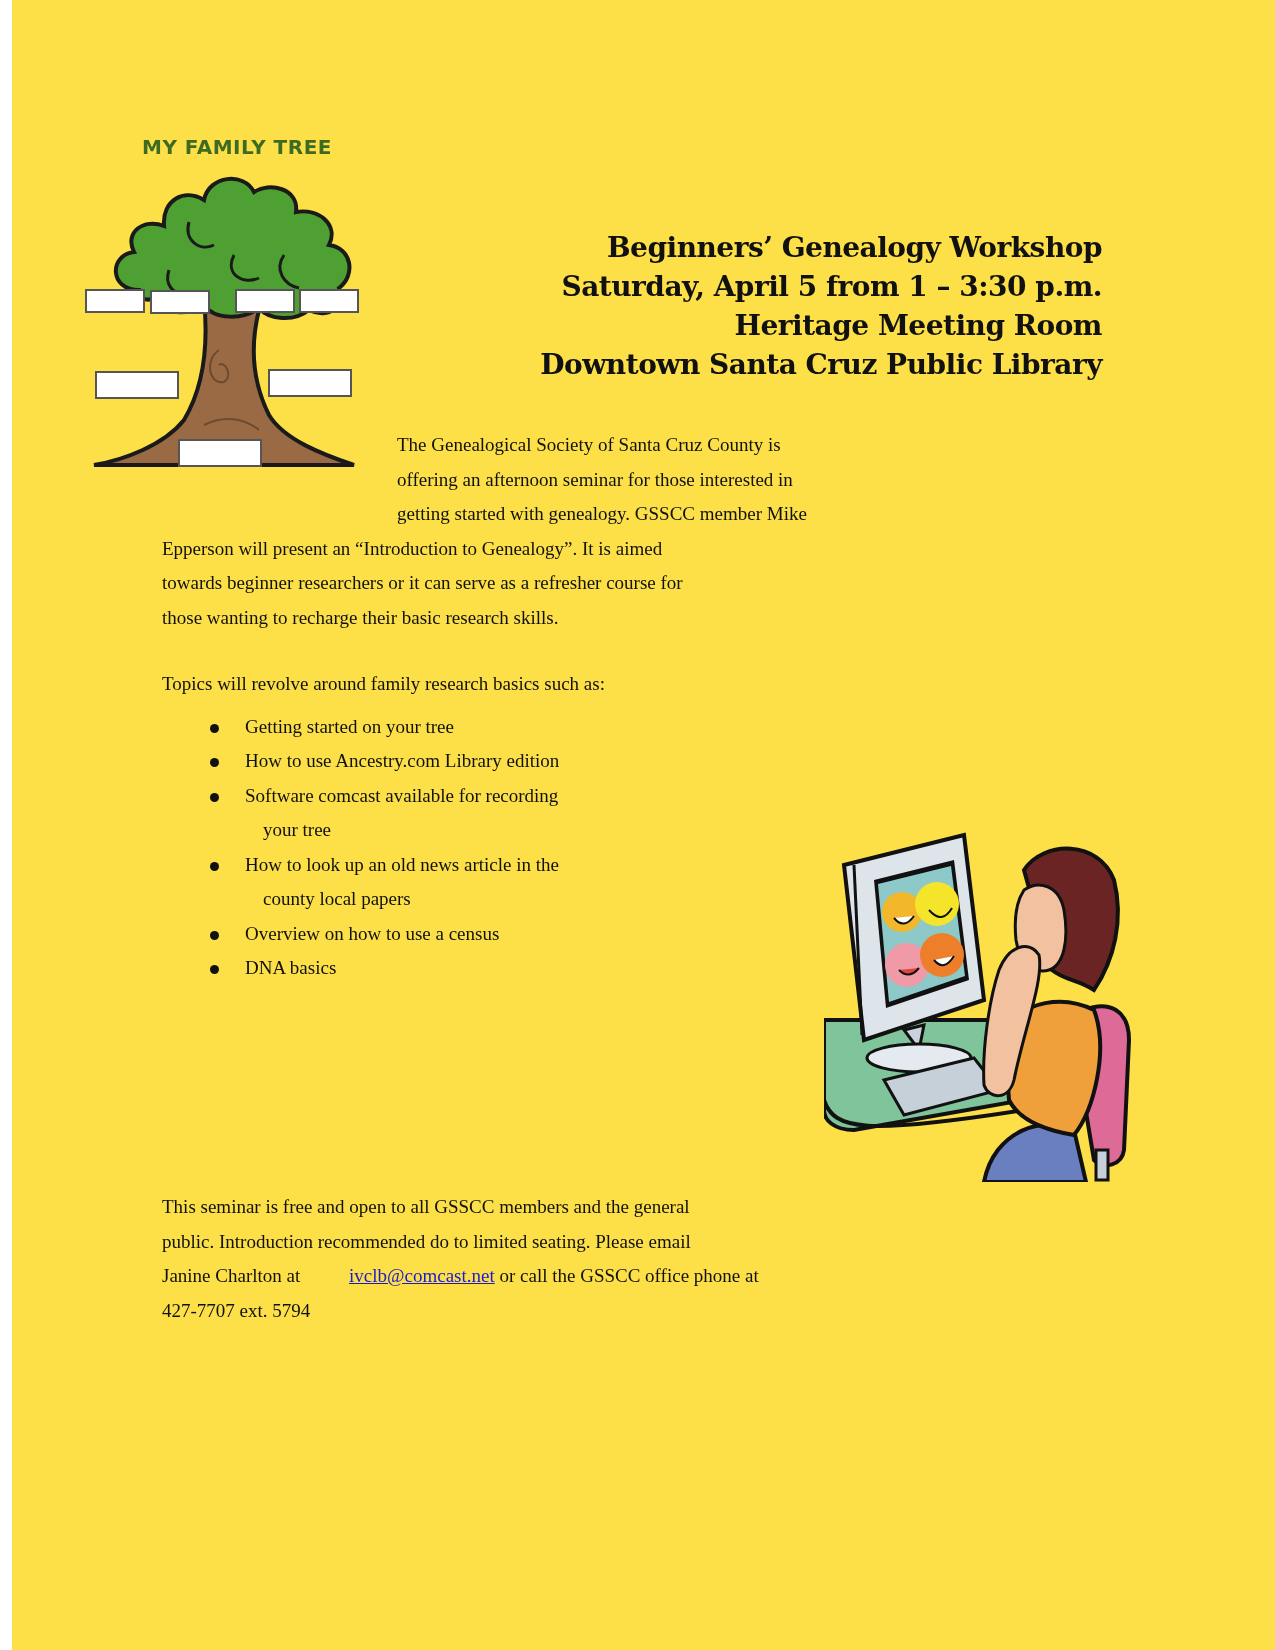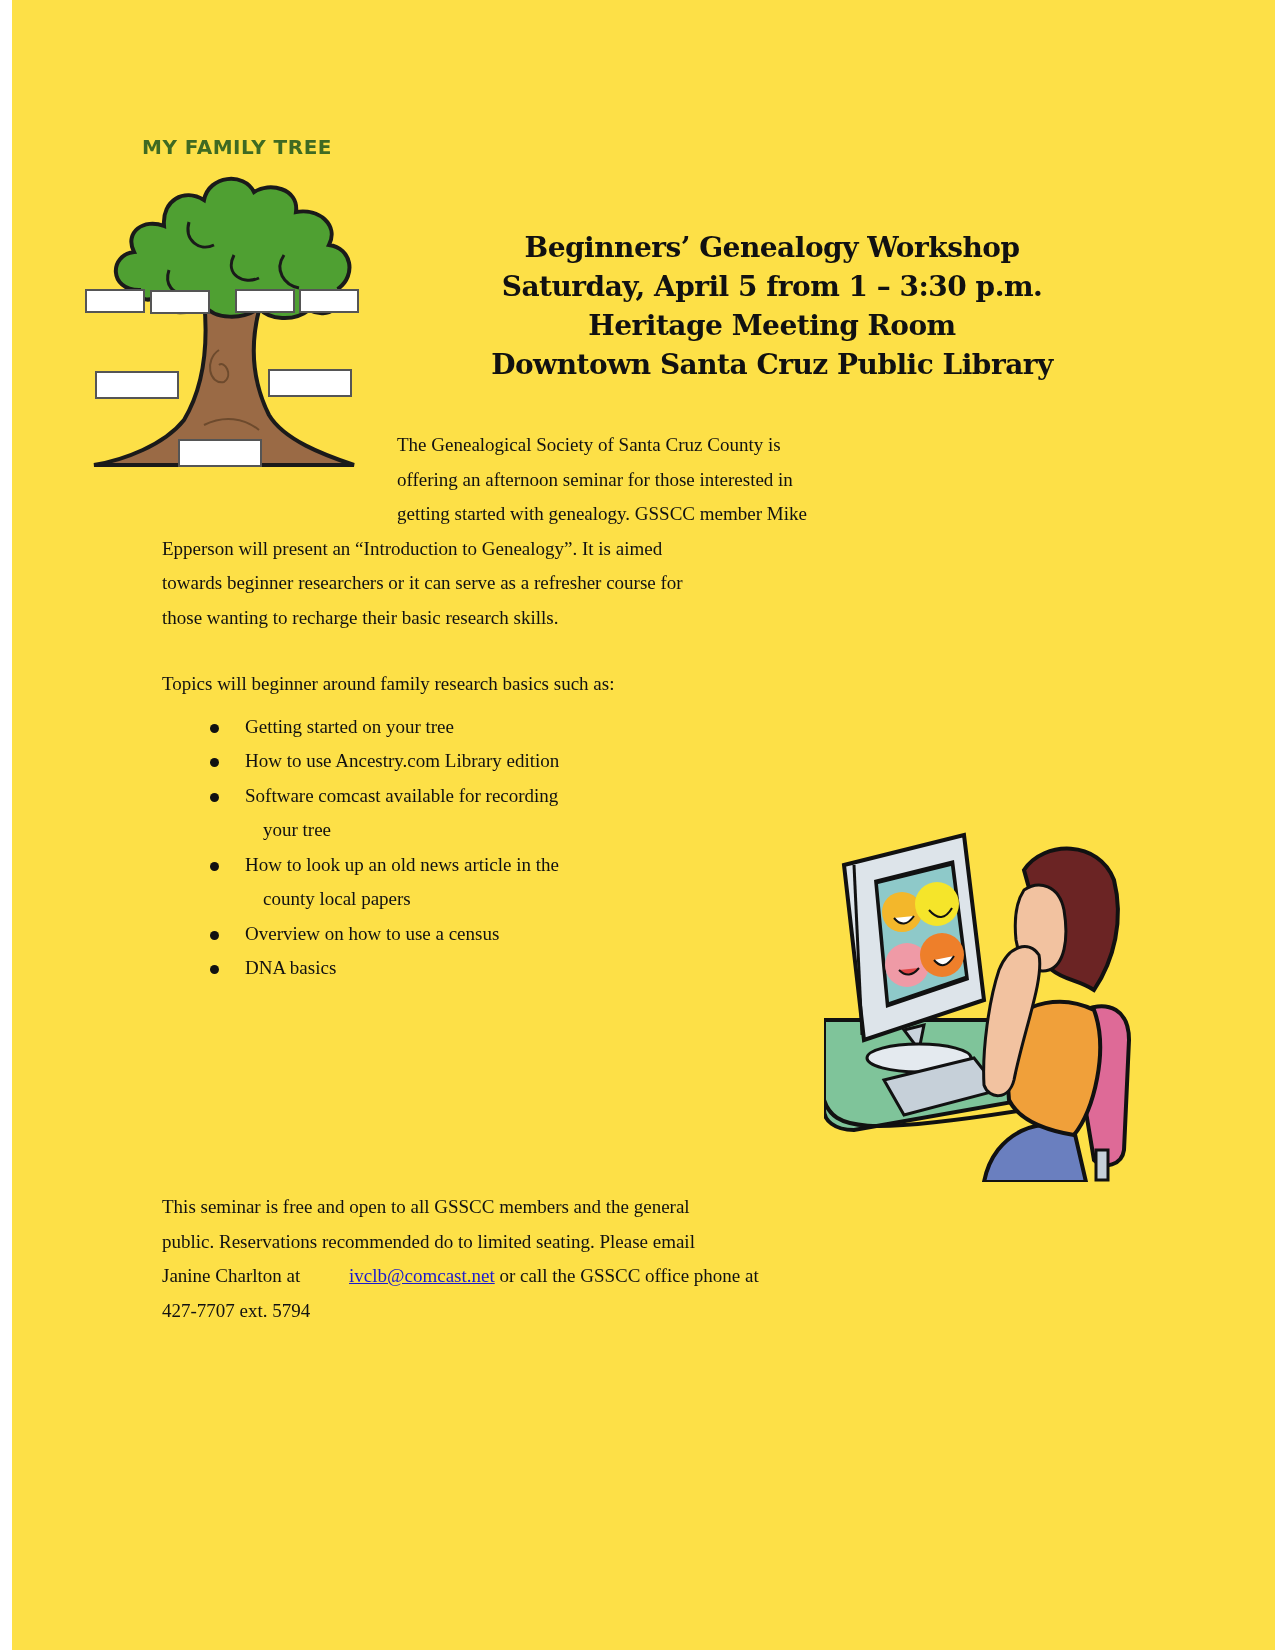--- a/index.html
+++ b/index.html
@@ -8,21 +8,21 @@
   .page { position: absolute; left: 12px; top: 0; width: 1275px; height: 1650px; background: #fde047; }
 
   
   .tree-wrap { position: absolute; left: 72px; top: 130px; width: 290px; height: 340px; }
   .tree-title { position: absolute; left: 28px; top: 5px; width: 250px; text-align: center;
                 font-family: "DejaVu Sans", "Liberation Sans", sans-serif; font-weight: bold;
                 font-size: 20px; letter-spacing: 0.5px; color: #3f6a22; }
   .tree-svg { position: absolute; left: 0; top: 30px; width: 290px; height: 310px; }
 
   
-  .heading { position: absolute; left: 430px; top: 228px; width: 660px; text-align: center;
+  .heading { position: absolute; left: 430px; top: 228px; width: 660px; text-align: right;
              font-family: "DejaVu Serif", "Liberation Serif", serif; font-weight: bold;
              font-size: 28px; line-height: 39px; color: #111; letter-spacing: -0.5px; }
   .heading div { white-space: nowrap; }
 
   .body-text { font-family: "Liberation Serif", "DejaVu Serif", serif; font-size: 19px;
                line-height: 34.5px; color: #111; }
 
   .intro { position: absolute; left: 150px; top: 428px; width: 990px; }
   .intro .indent-line { padding-left: 235px; white-space: nowrap; }
   .intro .full-line { white-space: nowrap; }
@@ -81,21 +81,21 @@
   <div class="intro body-text">
     <div class="indent-line">The Genealogical Society of Santa Cruz County is</div>
     <div class="indent-line">offering an afternoon seminar for those interested in</div>
     <div class="indent-line">getting started with genealogy.  GSSCC member Mike</div>
     <div class="full-line">Epperson will present an “Introduction to Genealogy”.  It is aimed</div>
     <div class="full-line">towards beginner researchers or it can serve as a refresher course for</div>
     <div class="full-line">those wanting to recharge their basic research skills.</div>
   </div>
 
   <div class="topics body-text">
-    <div class="topics-lead">Topics will beginner around family research basics such as:</div>
+    <div class="topics-lead">Topics will revolve around family research basics such as:</div>
     <ul class="bullets">
       <li>
         <span class="dot"></span>
         <span>Getting started on your tree</span>
       </li>
       <li>
         <span class="dot"></span>
         <span>How to use Ancestry.com Library edition</span>
       </li>
       <li>
@@ -151,18 +151,18 @@
       <path d="M160 352 C 170 300, 220 285, 250 300 L 262 352 Z" fill="#6a7fbf" stroke="#111" stroke-width="4"></path>
       <path d="M180 200 C 200 170, 240 165, 270 180 C 285 220, 270 280, 250 305 C 220 300, 195 290, 185 270 Z" fill="#f0a03a" stroke="#111" stroke-width="4"></path>
       <path d="M200 40 C 220 10, 275 10, 290 50 C 300 90, 290 130, 270 160 C 255 150, 240 150, 228 140 Z" fill="#6b2424" stroke="#111" stroke-width="4"></path>
       <path d="M200 60 C 215 50, 235 55, 240 80 C 245 110, 240 135, 225 140 C 210 145, 195 130, 192 110 C 190 90, 192 72, 200 60 Z" fill="#f2c2a0" stroke="#111" stroke-width="3"></path>
       <path d="M175 140 C 185 115, 205 110, 215 125 C 220 150, 200 200, 190 250 C 185 270, 165 270, 160 255 C 158 220, 165 170, 175 140 Z" fill="#f2c2a0" stroke="#111" stroke-width="3"></path>
     </g>
   </svg>
 
   <div class="closing body-text">
     <div>This seminar is free and open to all GSSCC members and the general</div>
-    <div>public.  Reservations recommended do to limited seating.  Please email</div>
+    <div>public.  Introduction recommended do to limited seating.  Please email</div>
     <div><span>Janine Charlton at </span><a class="email-link">ivclb@comcast.net</a><span> or call the GSSCC office phone at</span></div>
     <div>427-7707 ext. 5794</div>
   </div>
 
 </div>
 
 </body></html>

